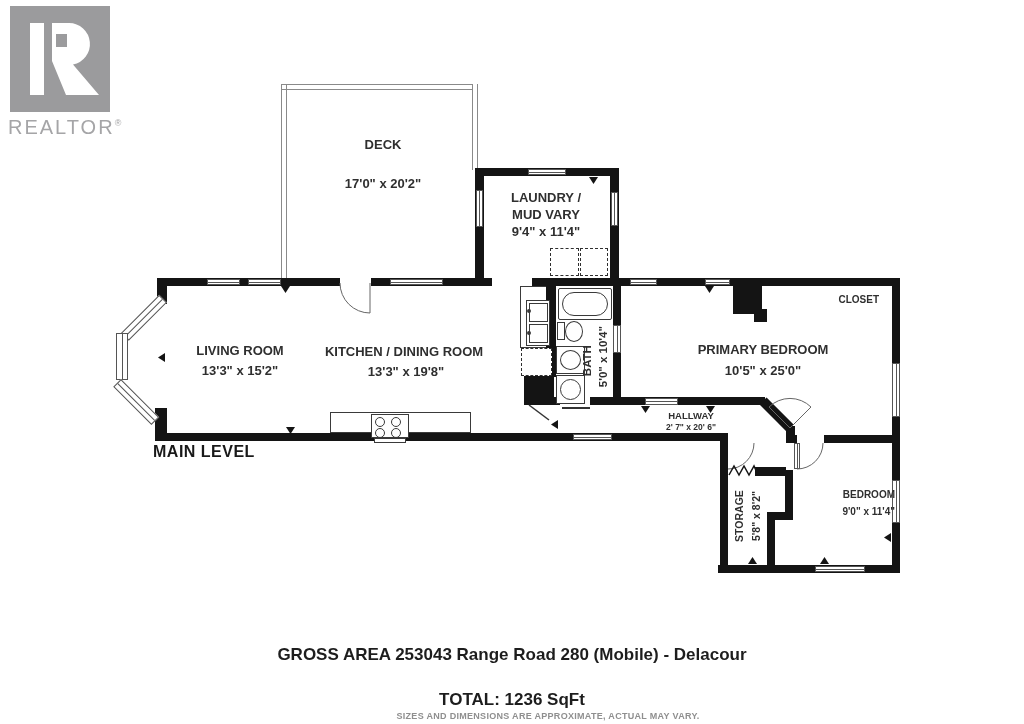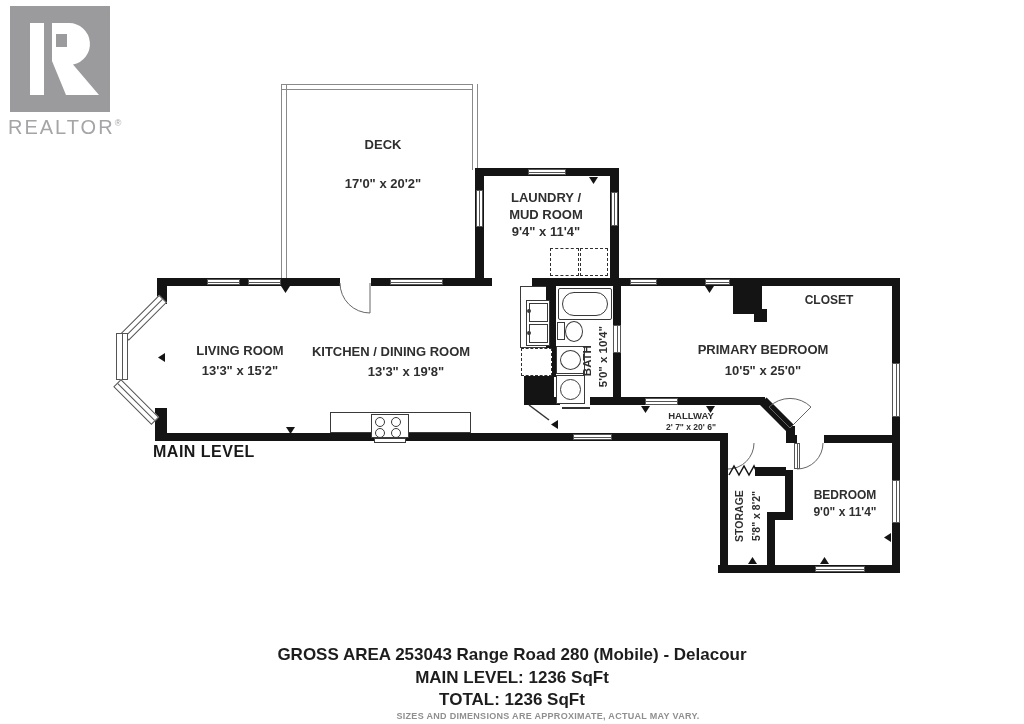--- a/index.html
+++ b/index.html
@@ -9,21 +9,21 @@
   .w{position:absolute;background:#141414;}
   .gap{position:absolute;background:#fff;}
   .win{position:absolute;background:#fff;border:1px solid #555;box-sizing:border-box;}
   .win.h::after{content:'';position:absolute;left:0;right:0;top:45%;border-top:1px solid #555;}
   .win.v::after{content:'';position:absolute;top:0;bottom:0;left:45%;border-left:1px solid #555;}
   .fx{position:absolute;background:#fff;border:1px solid #3a3a3a;box-sizing:border-box;}
   .dash{position:absolute;background:#fff;border:1.5px dashed #2f2f2f;box-sizing:border-box;}
   .deckline-h{position:absolute;border-top:1px solid #8a8a8a;border-bottom:1px solid #8a8a8a;box-sizing:border-box;}
   .deckline-v{position:absolute;border-left:1px solid #8a8a8a;border-right:1px solid #8a8a8a;box-sizing:border-box;}
   .lbl{position:absolute;font-weight:bold;color:#2f2f2f;text-align:center;white-space:nowrap;line-height:1.15;}
-  .f13{font-size:13px;} .f12{font-size:12px;} .f11{font-size:11.5px;} .f10{font-size:10.5px;}
+  .f13{font-size:13px;} .f12{font-size:10px;text-align:right;} .f11{font-size:11.5px;} .f10{font-size:10.5px;}
   .f9{font-size:9.5px;} .f8{font-size:8.5px;}
   .rot{transform:rotate(-90deg);}
   #logo-text{position:absolute;left:8px;top:116px;width:120px;color:#a5a5a7;font-size:20px;
              letter-spacing:2px;font-weight:400;}
   #logo-text sup{font-size:9px;}
   .footer-line{position:absolute;left:0;width:1024px;text-align:center;color:#1d1d1d;font-weight:bold;font-size:17px;}
   #footer-disclaimer{position:absolute;left:0;width:1024px;text-align:center;color:#8f8f8f;
                      font-weight:bold;font-size:9px;letter-spacing:0.3px;}
   #main-level-label{position:absolute;left:153px;top:443px;font-size:16px;font-weight:bold;color:#191919;letter-spacing:0.5px;}
   svg{display:block;}
@@ -170,27 +170,27 @@
       <path d="M820,564 h9 l-4.5,-7 z"></path>
       <path d="M891,533 v9 l-7,-4.5 z"></path>
       <path d="M165,353 v9 l-7,-4.5 z"></path>
     </g>
   </svg>
 
   <div class="lbl f13" style="left:323px;top:138px;width:120px;">DECK</div>
   <div class="lbl f13" style="left:323px;top:177px;width:120px;">17'0" x 20'2"</div>
 
   <div class="lbl f13" style="left:486px;top:191px;width:120px;">LAUNDRY /</div>
-  <div class="lbl f13" style="left:486px;top:208px;width:120px;">MUD ROOM</div>
+  <div class="lbl f13" style="left:486px;top:208px;width:120px;">MUD VARY</div>
   <div class="lbl f13" style="left:486px;top:225px;width:120px;">9'4" x 11'4"</div>
 
   <div class="lbl f13" style="left:165px;top:344px;width:150px;">LIVING ROOM</div>
   <div class="lbl f13" style="left:165px;top:364px;width:150px;">13'3" x 15'2"</div>
 
-  <div class="lbl f13" style="left:291px;top:345px;width:200px;">KITCHEN / DINING ROOM</div>
+  <div class="lbl f13" style="left:304px;top:345px;width:200px;">KITCHEN / DINING ROOM</div>
   <div class="lbl f13" style="left:306px;top:365px;width:200px;">13'3" x 19'8"</div>
 
   <div class="lbl f11 rot" style="left:553px;top:354px;width:70px;">BATH</div>
   <div class="lbl f11 rot" style="left:559px;top:350px;width:90px;">5'0" x 10'4"</div>
 
   <div class="lbl f13" style="left:663px;top:343px;width:200px;">PRIMARY BEDROOM</div>
   <div class="lbl f13" style="left:663px;top:364px;width:200px;">10'5" x 25'0"</div>
 
   <div class="lbl f12" style="left:779px;top:294px;width:100px;">CLOSET</div>
 
@@ -199,17 +199,16 @@
 
   <div class="lbl f10 rot" style="left:697px;top:510px;width:84px;">STORAGE</div>
   <div class="lbl f10 rot" style="left:714px;top:510px;width:84px;">5'8" x 8'2"</div>
 
   <div class="lbl f12" style="left:795px;top:489px;width:100px;">BEDROOM</div>
   <div class="lbl f12" style="left:795px;top:506px;width:100px;">9'0" x 11'4"</div>
 
   <div id="main-level-label">MAIN LEVEL</div>
 
   <div class="footer-line" style="top:645px;">GROSS AREA 253043 Range Road 280 (Mobile) - Delacour</div>
-  <div class="footer-line" style="top:668px;">MAIN LEVEL: 1236 SqFt</div>
   <div class="footer-line" style="top:690px;">TOTAL: 1236 SqFt</div>
   <div id="footer-disclaimer" style="top:711px;padding-left:36px;">SIZES AND DIMENSIONS ARE APPROXIMATE, ACTUAL MAY VARY.</div>
 
 </div>
 
 </body></html>

